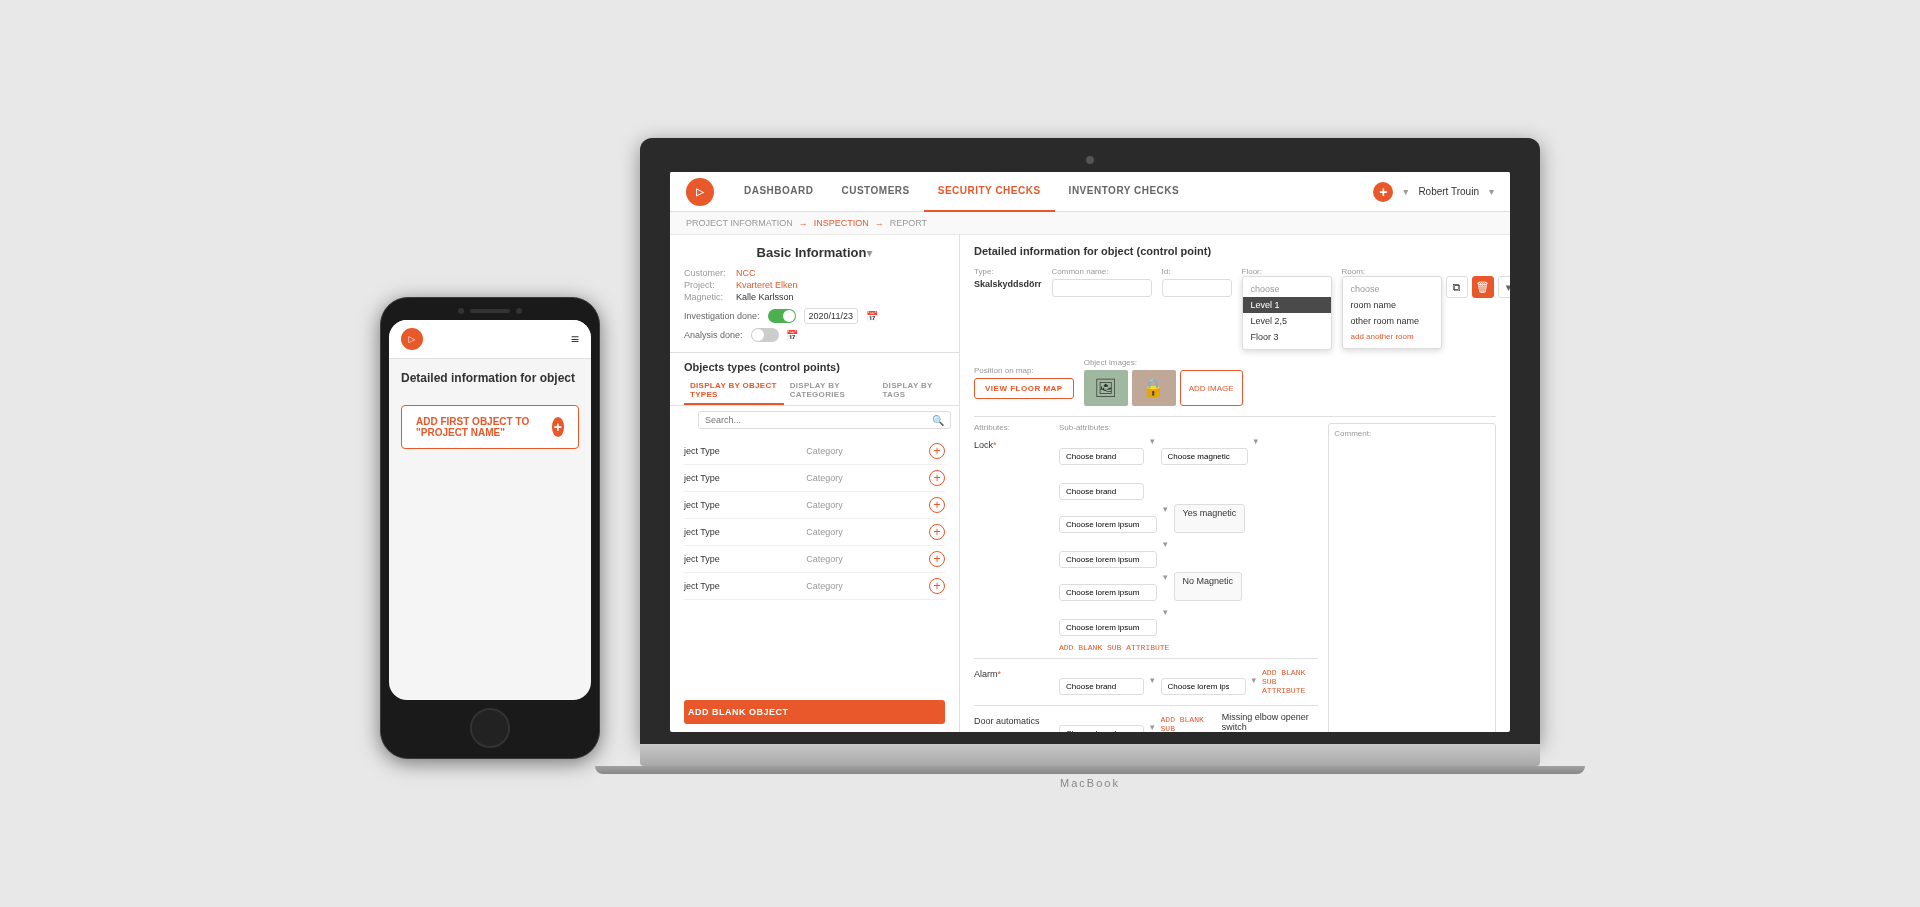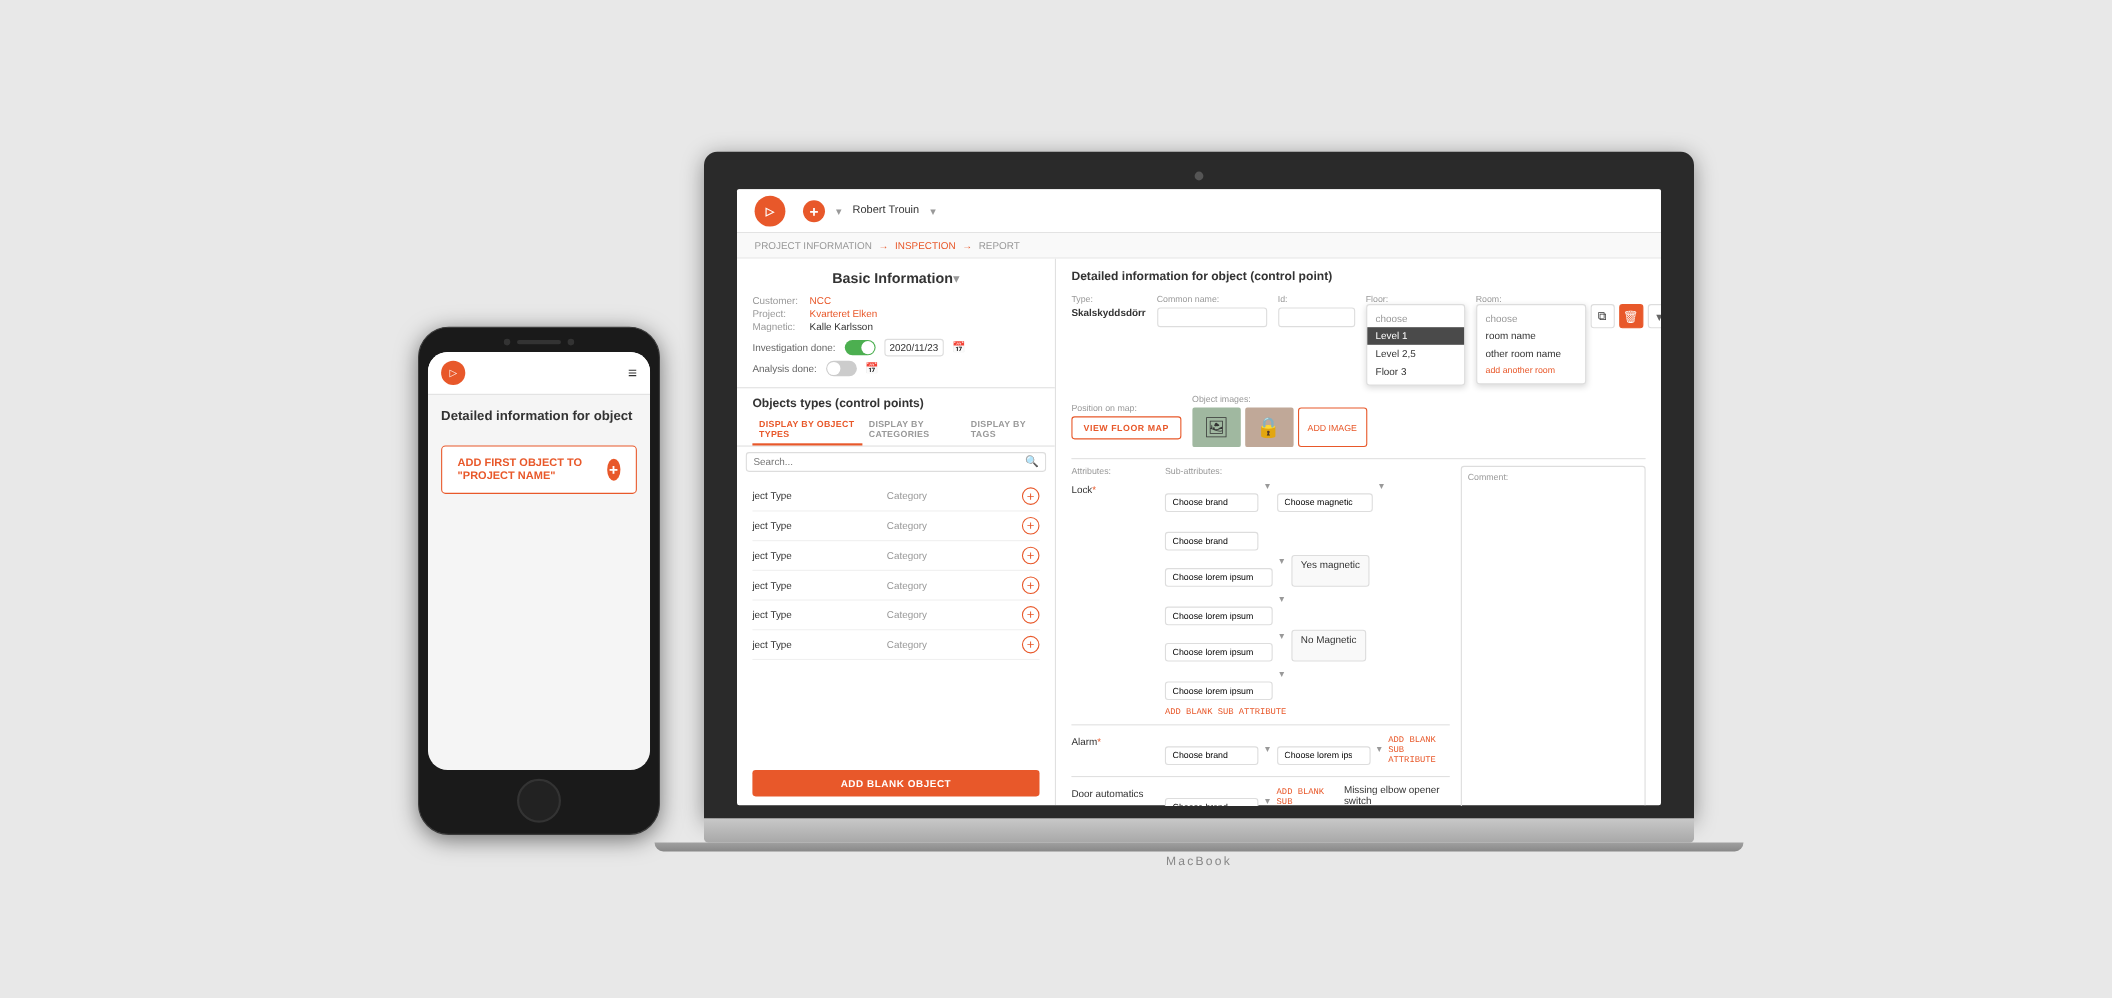--- a/index.html
+++ b/index.html
@@ -323,20 +323,21 @@
       cursor: pointer;
       letter-spacing: 0.3px;
       border-bottom: 2px solid transparent;
     }
     .tab-btn.active {
       color: #e8582a;
       border-bottom-color: #e8582a;
     }
     .search-row {
       padding: 5px 8px;
+      margin-left: 20px;
     }
     .search-box {
       width: 100%;
       border: 1px solid #ddd;
       border-radius: 3px;
       padding: 3px 24px 3px 6px;
       font-size: 9px;
       position: relative;
     }
     .search-wrap {
@@ -373,28 +374,28 @@
       justify-content: center;
       color: #e8582a;
       font-size: 12px;
       cursor: pointer;
     }
     .add-blank-btn {
       margin: 8px 14px;
       background: #e8582a;
       color: white;
       border: none;
-      padding: 7px 17px;
+      padding: 7px 4px;
       width: calc(100% - 28px);
       border-radius: 3px;
       font-size: 9px;
       font-weight: 600;
       letter-spacing: 0.5px;
       cursor: pointer;
-      text-align: center;
+      text-align: left;
     }
 
     
     .right-panel {
       flex: 1;
       overflow-y: auto;
       padding: 10px 14px;
     }
     .right-panel-title {
       font-size: 11px;
@@ -712,20 +713,26 @@
 
   <div class="laptop">
     <div class="laptop-screen-bezel">
       <div class="laptop-camera"></div>
       <div class="laptop-screen">
 
         <div class="app">
 
           <div class="navbar">
             <div class="nav-logo">▷</div>
+            <div class="nav-links">
+              <div class="nav-link">DASHBOARD</div>
+              <div class="nav-link">CUSTOMERS</div>
+              <div class="nav-link active">SECURITY CHECKS</div>
+              <div class="nav-link">INVENTORY CHECKS</div>
+            </div>
             <div class="nav-right">
               <div class="nav-add-btn">+</div>
               <span style="color:#999;font-size:10px;">▾</span>
               <span class="nav-user">Robert Trouin</span>
               <span style="color:#999;font-size:10px;">▾</span>
             </div>
           </div>
 
           <div class="breadcrumb">
             <span class="breadcrumb-step">PROJECT INFORMATION</span>

